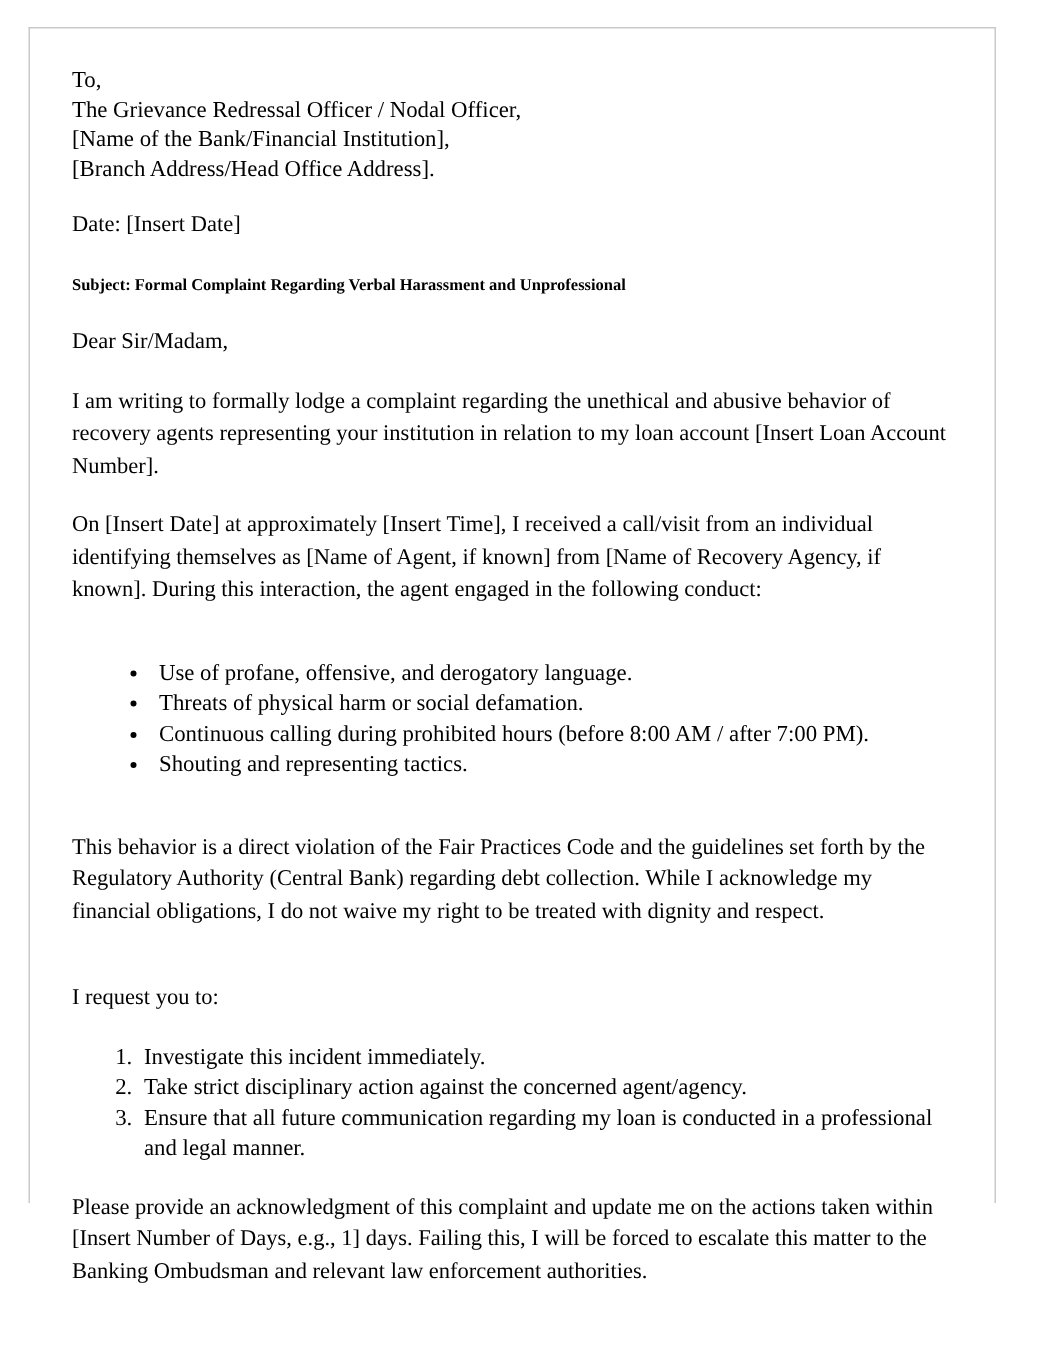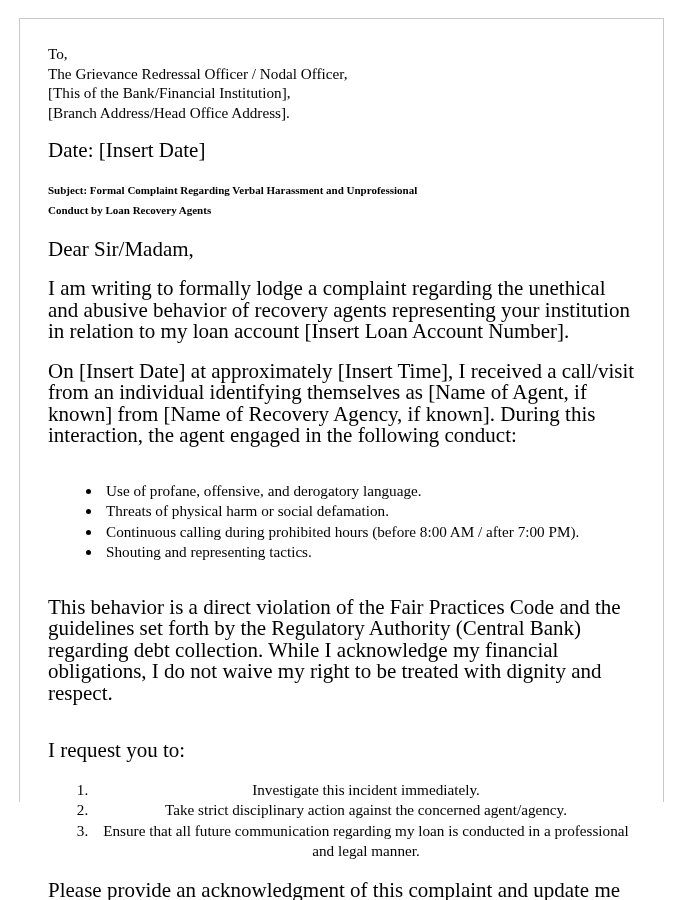--- a/index.html
+++ b/index.html
@@ -58,21 +58,21 @@
   .blk {
     font-size: 15.2px;
     line-height: 19.6px;
     margin: 0;
   }
   .addr-line {
     display: block;
   }
   .gap-md { height: 18px; }
   .para {
-    font-size: 21px;
+    font-size: 15px;
     line-height: 21.5px;
     margin: 0;
     text-align: left;
   }
   .subject {
     font-weight: bold;
     font-size: 11px;
     line-height: 20.5px;
     margin: 0;
   }
@@ -84,21 +84,20 @@
   ul.bullets li {
     font-size: 15.2px;
     line-height: 20.5px;
     margin: 0;
     padding-left: 4px;
   }
   ol.numbers {
     margin: 0;
     padding-left: 44px;
     list-style-type: decimal;
-    text-align: center;
   }
   ol.numbers li {
     font-size: 15.2px;
     line-height: 20.5px;
     margin: 0;
     padding-left: 4px;
   }
 </style>
 </head>
 <body>
@@ -107,33 +106,32 @@
 
   <div class="frame-left"></div>
   <div class="frame-top"></div>
   <div class="frame-right"></div>
 
   <div class="content">
 
     <div class="blk">
       <span class="addr-line">To,</span>
       <span class="addr-line">The Grievance Redressal Officer / Nodal Officer,</span>
-      <span class="addr-line">[This of the Bank/Financial Institution],</span>
+      <span class="addr-line">[Name of the Bank/Financial Institution],</span>
       <span class="addr-line">[Branch Address/Head Office Address].</span>
     </div>
 
     <div class="gap-md"></div>
 
     <p class="para">Date: [Insert Date]</p>
 
     <div class="gap-md"></div>
 
     <div>
       <div class="subject">Subject: Formal Complaint Regarding Verbal Harassment and Unprofessional</div>
-      <div class="subject">Conduct by Loan Recovery Agents</div>
     </div>
 
     <div class="gap-md"></div>
 
     <p class="para">Dear Sir/Madam,</p>
 
     <div class="gap-md"></div>
 
     <p class="para">I am writing to formally lodge a complaint regarding the unethical and abusive behavior of recovery agents representing your institution in relation to my loan account [Insert Loan Account Number].</p>
 

